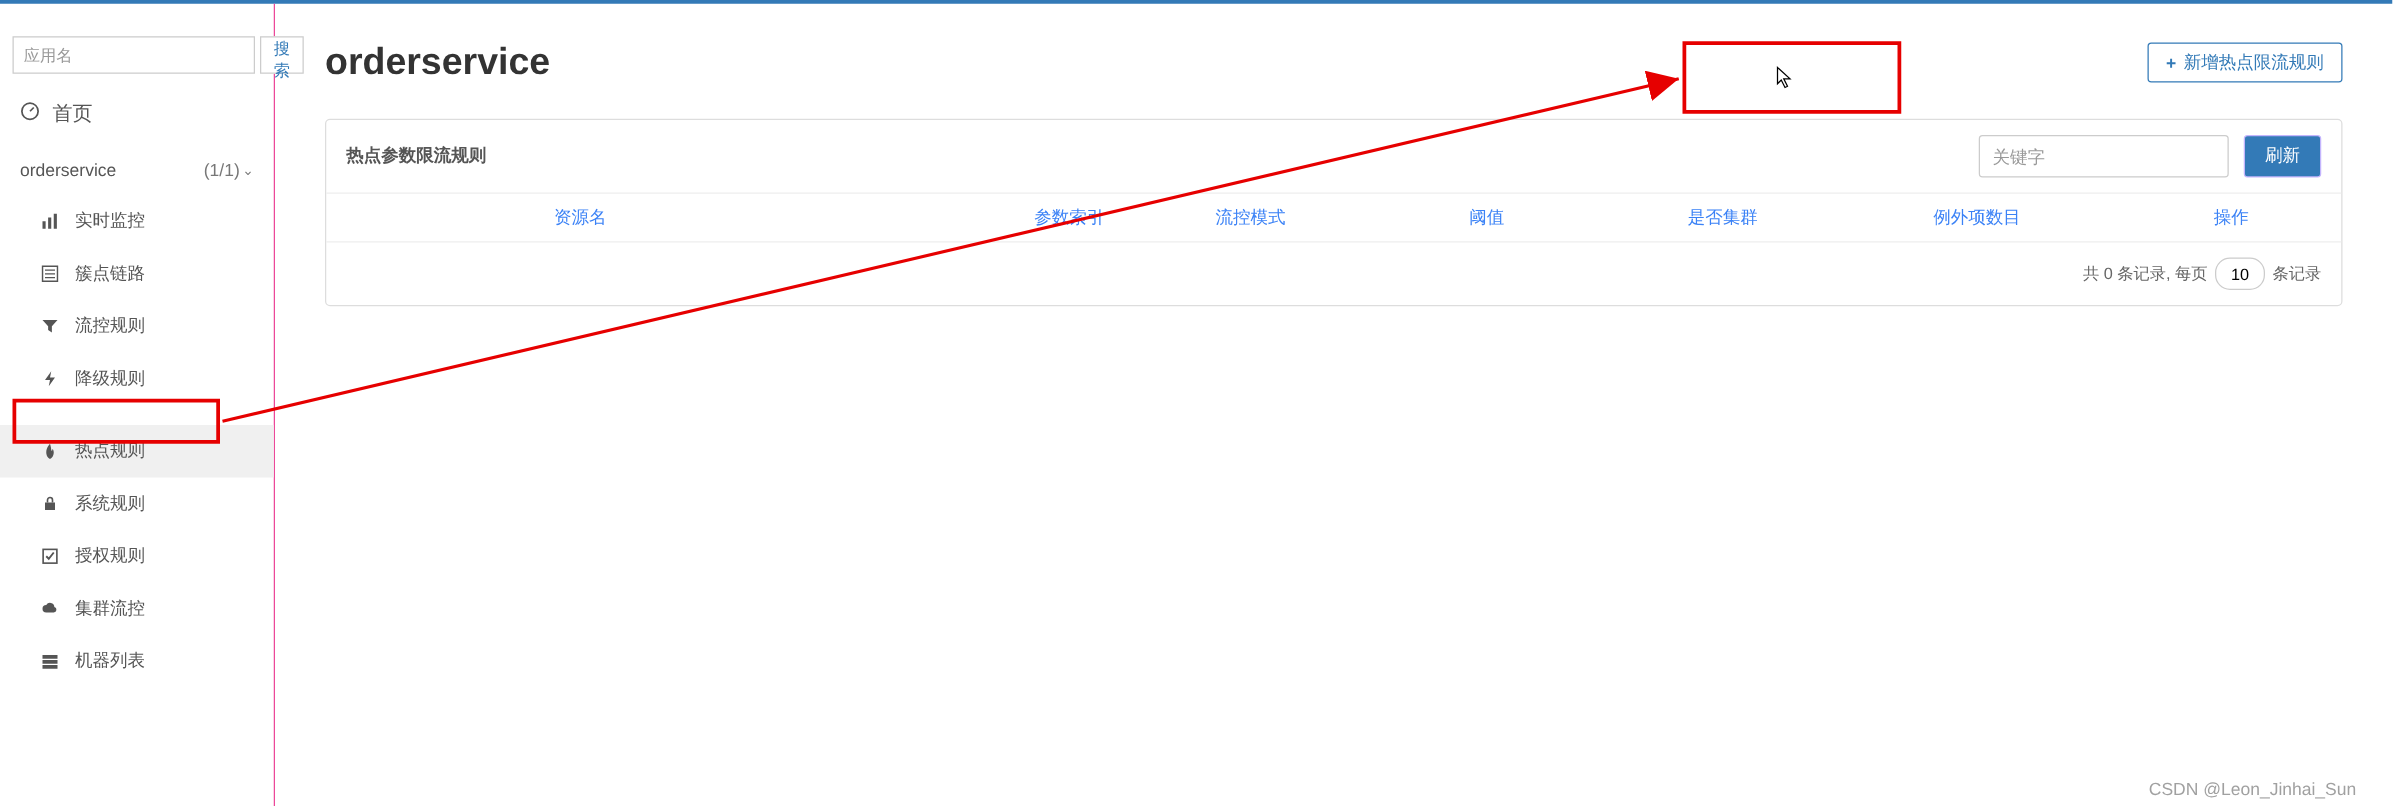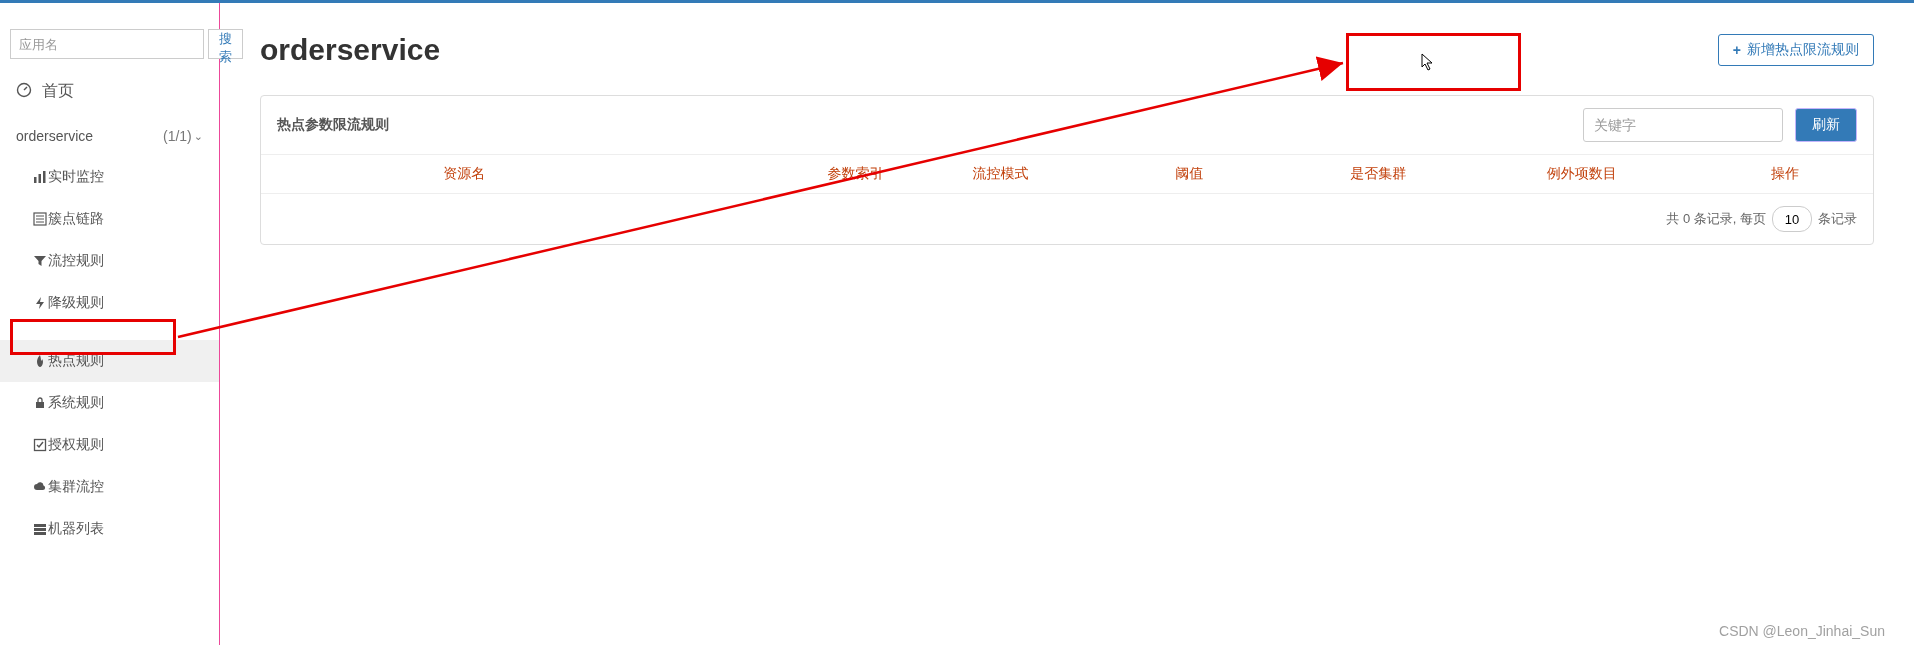--- a/index.html
+++ b/index.html
@@ -7,36 +7,36 @@
     .top-accent { height: 3px; background: #337ab7; width: 100%; }
     .layout { display: flex; height: calc(100% - 3px); }
     .sidebar { width: 220px; border-right: 1px solid #ec4899; padding: 26px 0 0 0; }
     .search-row { display: flex; gap: 4px; padding: 0 10px 8px 10px; align-items: center; }
     .search-input { flex: 1; height: 30px; border: 1px solid #ccc; padding: 0 8px; font-size: 13px; color: #555; }
     .search-input::placeholder { color: #999; }
     .search-btn { height: 30px; padding: 0 10px; border: 1px solid #ccc; background: #fff; color: #337ab7; font-size: 13px; cursor: pointer; }
     .nav-home { display: flex; align-items: center; gap: 10px; padding: 14px 16px; color: #555; font-size: 16px; cursor: pointer; }
     .nav-app { display: flex; align-items: center; justify-content: space-between; padding: 12px 16px; color: #555; font-size: 14px; cursor: pointer; }
     .nav-app-count { color: #777; display: flex; align-items: center; gap: 2px; }
-    .nav-sub { display: flex; align-items: center; padding: 12px 12px 12px 32px; color: #555; font-size: 14px; cursor: pointer; }
+    .nav-sub { display: flex; align-items: center; gap: 12px; padding: 12px 12px 12px 32px; color: #555; font-size: 14px; cursor: pointer; }
     .nav-sub.active { background: #f0f0f0; margin-top: 16px; }
     .nav-sub .icon { width: 16px; display: inline-flex; justify-content: center; }
     .content { flex: 1; padding: 30px 40px; position: relative; }
     .page-head { display: flex; justify-content: space-between; align-items: center; margin-bottom: 28px; }
     .page-title { font-size: 30px; font-weight: 700; color: #333; }
     .add-btn { border: 1px solid #337ab7; background: #fff; color: #337ab7; padding: 6px 14px; font-size: 14px; border-radius: 3px; cursor: pointer; display: inline-flex; align-items: center; gap: 6px; }
     .panel { border: 1px solid #ddd; border-radius: 4px; }
     .panel-head { display: flex; align-items: center; padding: 12px 16px; border-bottom: 1px solid #eee; gap: 12px; }
     .panel-title { font-weight: 700; color: #555; flex: 0 0 auto; }
     .panel-spacer { flex: 1; }
     .select-wrap { border: 1px solid #999; border-radius: 3px; height: 34px; display: flex; align-items: center; padding: 0 10px; min-width: 200px; justify-content: space-between; color: #555; cursor: pointer; }
     .kw-input { border: 1px solid #ccc; border-radius: 3px; height: 34px; padding: 0 10px; width: 200px; font-size: 14px; }
     .kw-input::placeholder { color: #999; }
     .refresh-btn { background: #337ab7; color: #fff; border: 1px solid #c4b5fd; height: 34px; padding: 0 16px; border-radius: 3px; font-size: 14px; cursor: pointer; }
-    .table-head { display: flex; padding: 10px 16px; border-bottom: 1px solid #eee; color: #c2410c; font-size: 14px; gap: 45px; }
+    .table-head { display: flex; padding: 10px 16px; border-bottom: 1px solid #eee; color: #3b82f6; font-size: 14px; gap: 45px; }
     .th { text-align: center; }
     .th.c1 { flex: 2.6; }
     .th.c2 { flex: 1.3; text-align: right; }
     .th.c3 { flex: 1; }
     .th.c4 { flex: 1; }
     .th.c5 { flex: 1; }
     .th.c6 { flex: 1.2; }
     .th.c7 { flex: 1; }
     .panel-foot { display: flex; justify-content: flex-end; align-items: center; padding: 12px 16px; gap: 6px; color: #666; font-size: 13px; }
     .page-size-input { width: 40px; height: 26px; border: 1px solid #ccc; border-radius: 12px; text-align: center; font-size: 13px; }

